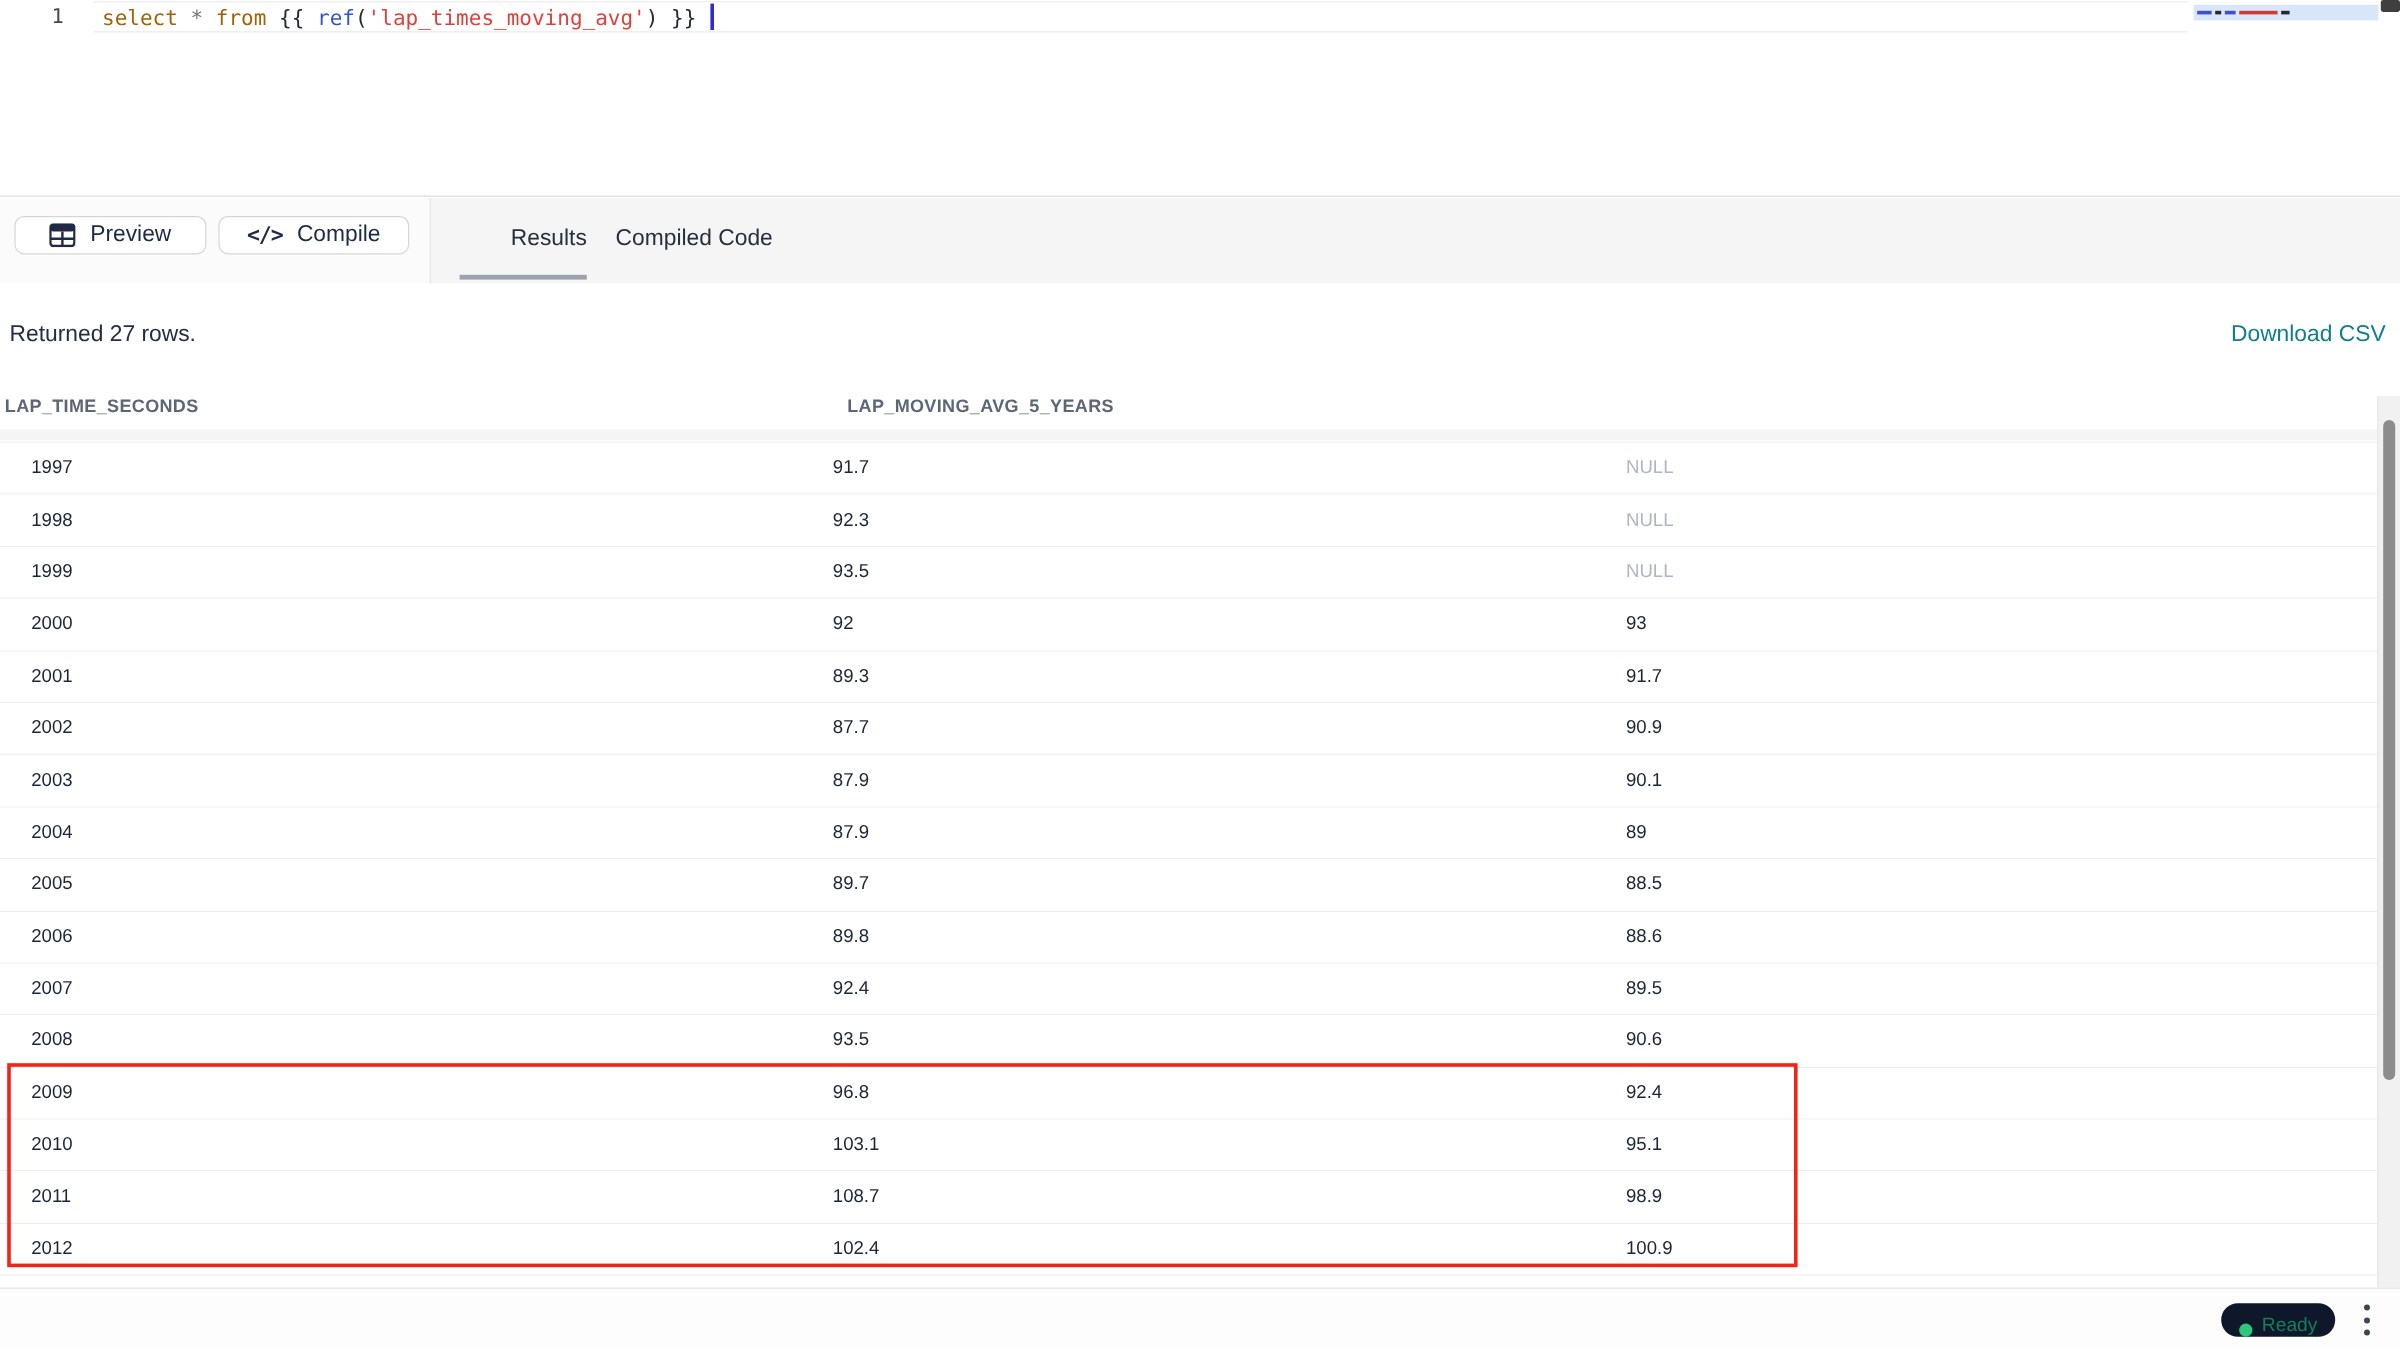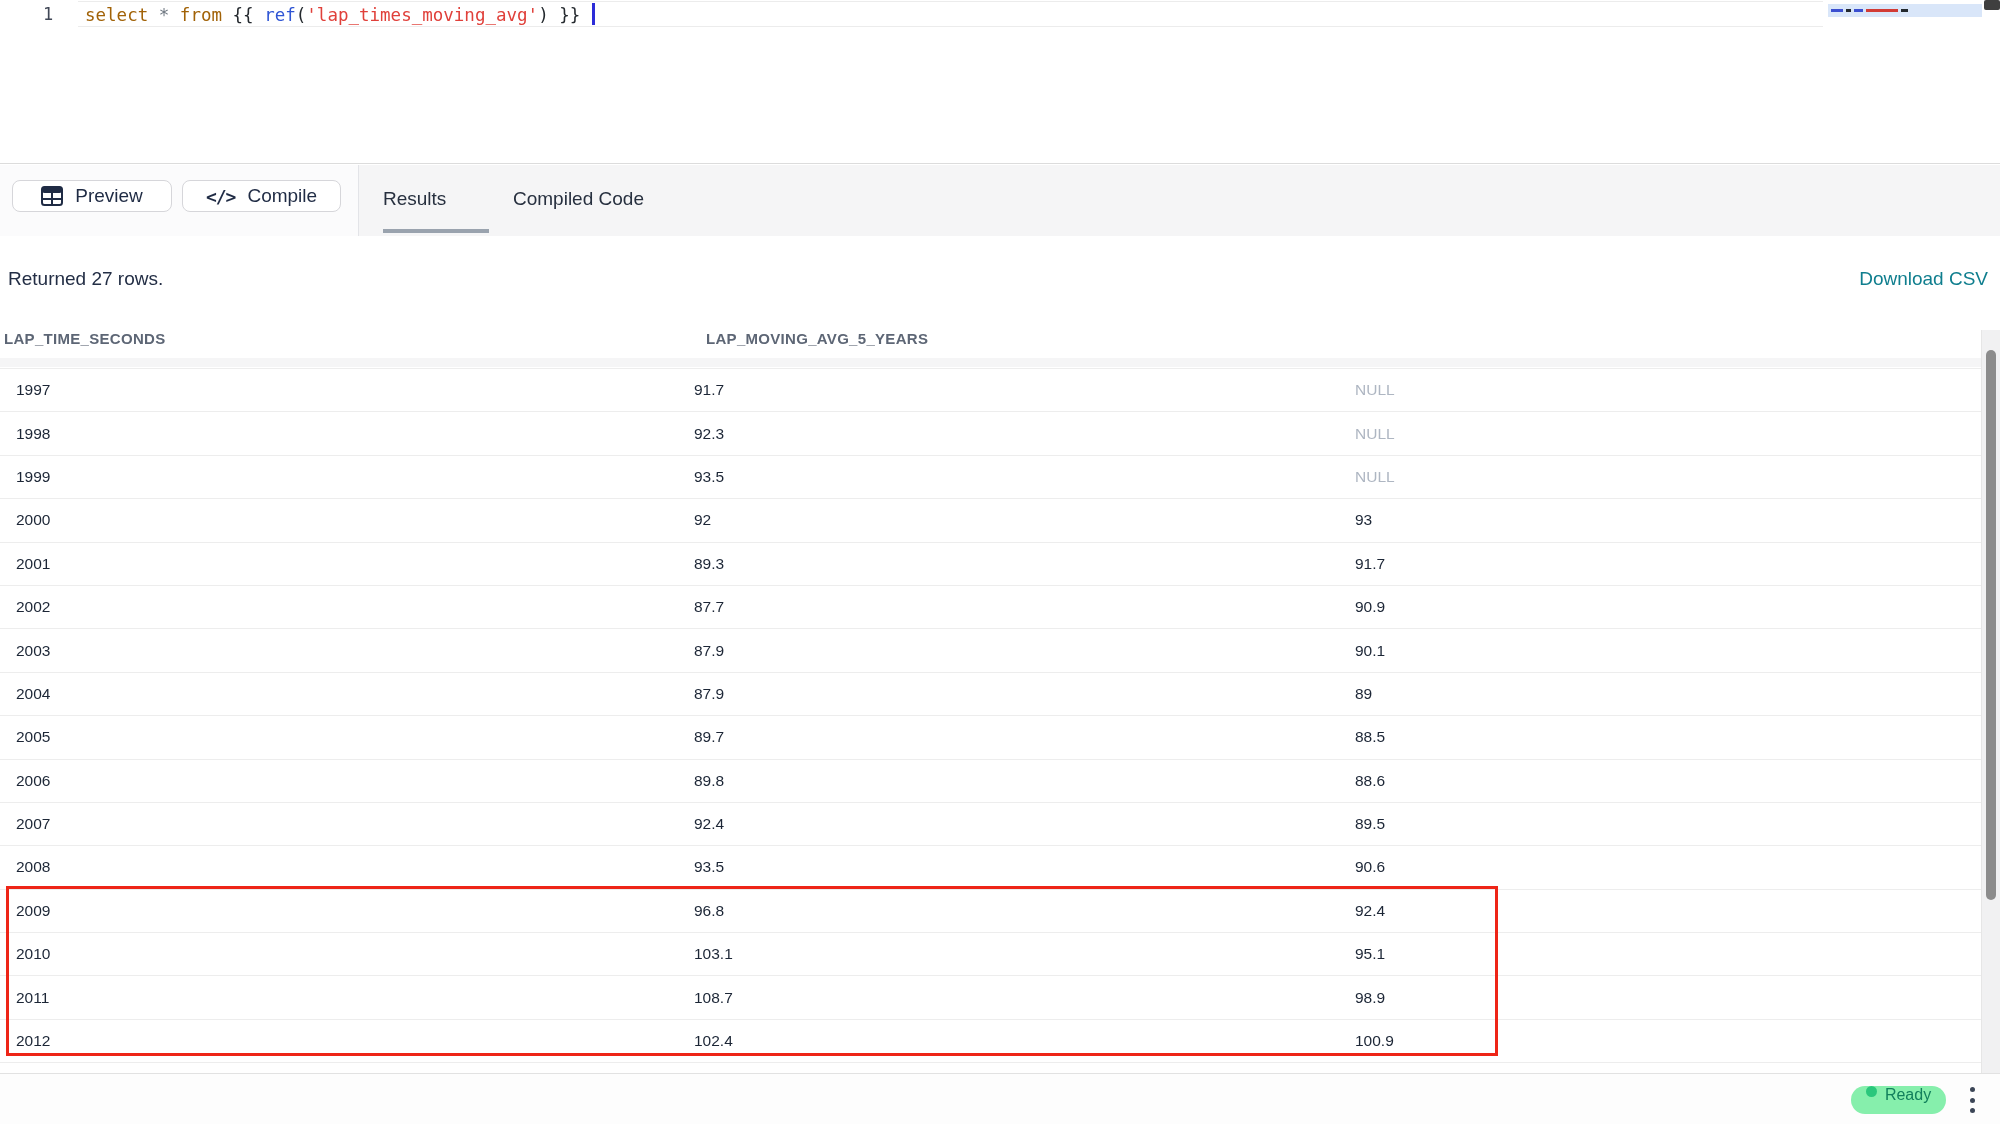--- a/index.html
+++ b/index.html
@@ -30,50 +30,50 @@
   .toolbar-divider { position:absolute; left:358px; top:0; width:1px; height:71px; background:#e3e4e8; }
   .btn {
     position:absolute; top:15px; height:32px; background:#fff; border:1px solid #d6d6da; border-radius:8px;
     display:flex; align-items:center; justify-content:center; gap:12px;
     font-size:19px; font-weight:500; color:#1f2b44; cursor:pointer;
   }
   .btn-preview { left:12px; width:160px; }
   .btn-compile { left:182px; width:159px; }
   .code-glyph { font-family:"DejaVu Sans Mono", monospace; font-weight:bold; font-size:18px; color:#1f2b44; letter-spacing:-1px; }
   .tab { position:absolute; top:0; height:68px; display:flex; align-items:center; font-size:19px; color:#27303f; cursor:pointer; }
-  .tab-results { left:383px; width:106px; justify-content:flex-start; }
+  .tab-results { left:383px; width:106px; justify-content:flex-end; }
   .tab-underline { position:absolute; left:383px; bottom:3px; width:106px; height:4px; background:#9aa3ae; }
   .tab-compiled { left:513px; }
 
   
   .results-meta { position:absolute; left:0; top:236px; width:2000px; height:80px; }
   .summary { position:absolute; left:8px; top:32px; font-size:19px; color:#232e45; }
   .download { position:absolute; right:12px; top:32px; font-size:19px; color:#0f7e8e; cursor:pointer; }
 
   
   .tbl-header { position:absolute; left:0; top:318px; width:1981px; height:40px; display:grid; grid-template-columns:694px 661px 1fr; align-items:center; }
   .tbl-header .hcell { font-size:15px; font-weight:bold; color:#5d6675; letter-spacing:0.3px; }
   .hcell.c1 { padding-left:30px; }
   .hcell.c2 { padding-left:4px; }
   .hcell.c3 { padding-left:12px; }
   .header-band { position:absolute; left:0; top:358px; width:1981px; height:9px; background:#f5f5f6; }
   .rows { position:absolute; left:0; top:368px; width:1981px; border-top:1px solid #ededed; }
   .row { display:grid; grid-template-columns:694px 661px 1fr; align-items:center; height:43.4px; border-bottom:1px solid #ededed; background:#fff; }
   .cell { font-size:15.5px; color:#1c2636; }
-  .cell.c1 { padding-left:16px; }
+  .cell.c1 { padding-left:26px; }
   .cell.null { color:#aeb6c2; }
 
   .highlight-box { position:absolute; left:6px; top:886px; width:1492px; height:170px; border:3px solid #ee2517; z-index:5; pointer-events:none; }
 
   .tbl-scroll-track { position:absolute; left:1981px; top:330px; width:19px; height:743px; background:#f1f1f2; border-left:1px solid #e6e6e6; }
   .tbl-scroll-thumb { position:absolute; left:4px; top:20px; width:10px; height:550px; background:#8c8c8c; border-radius:6px; }
 
   
   .status-bar { position:absolute; left:0; top:1073px; width:2000px; height:51px; background:#fdfdfd; border-top:1px solid #e2e2e2; }
-  .ready-badge { position:absolute; right:54px; top:12px; width:95px; height:28px; border-radius:14px; background:#86efac; display:flex; align-items:flex-start; justify-content:center; gap:8px; }
+  .ready-badge { position:absolute; right:54px; top:12px; width:95px; height:28px; border-radius:14px; background:#0f172a; display:flex; align-items:flex-end; justify-content:center; gap:8px; }
   .ready-dot { width:11px; height:11px; border-radius:50%; background:#2bc77c; }
   .ready-label { font-size:16px; color:#12805c; }
   .kebab { position:absolute; right:22px; top:13px; width:12px; height:26px; display:flex; flex-direction:column; align-items:center; justify-content:space-between; cursor:pointer; }
   .kebab span { width:5px; height:5px; border-radius:50%; background:#3c4657; }
 
   svg { display:block; }
 </style>
 </head>
 <body>
 

